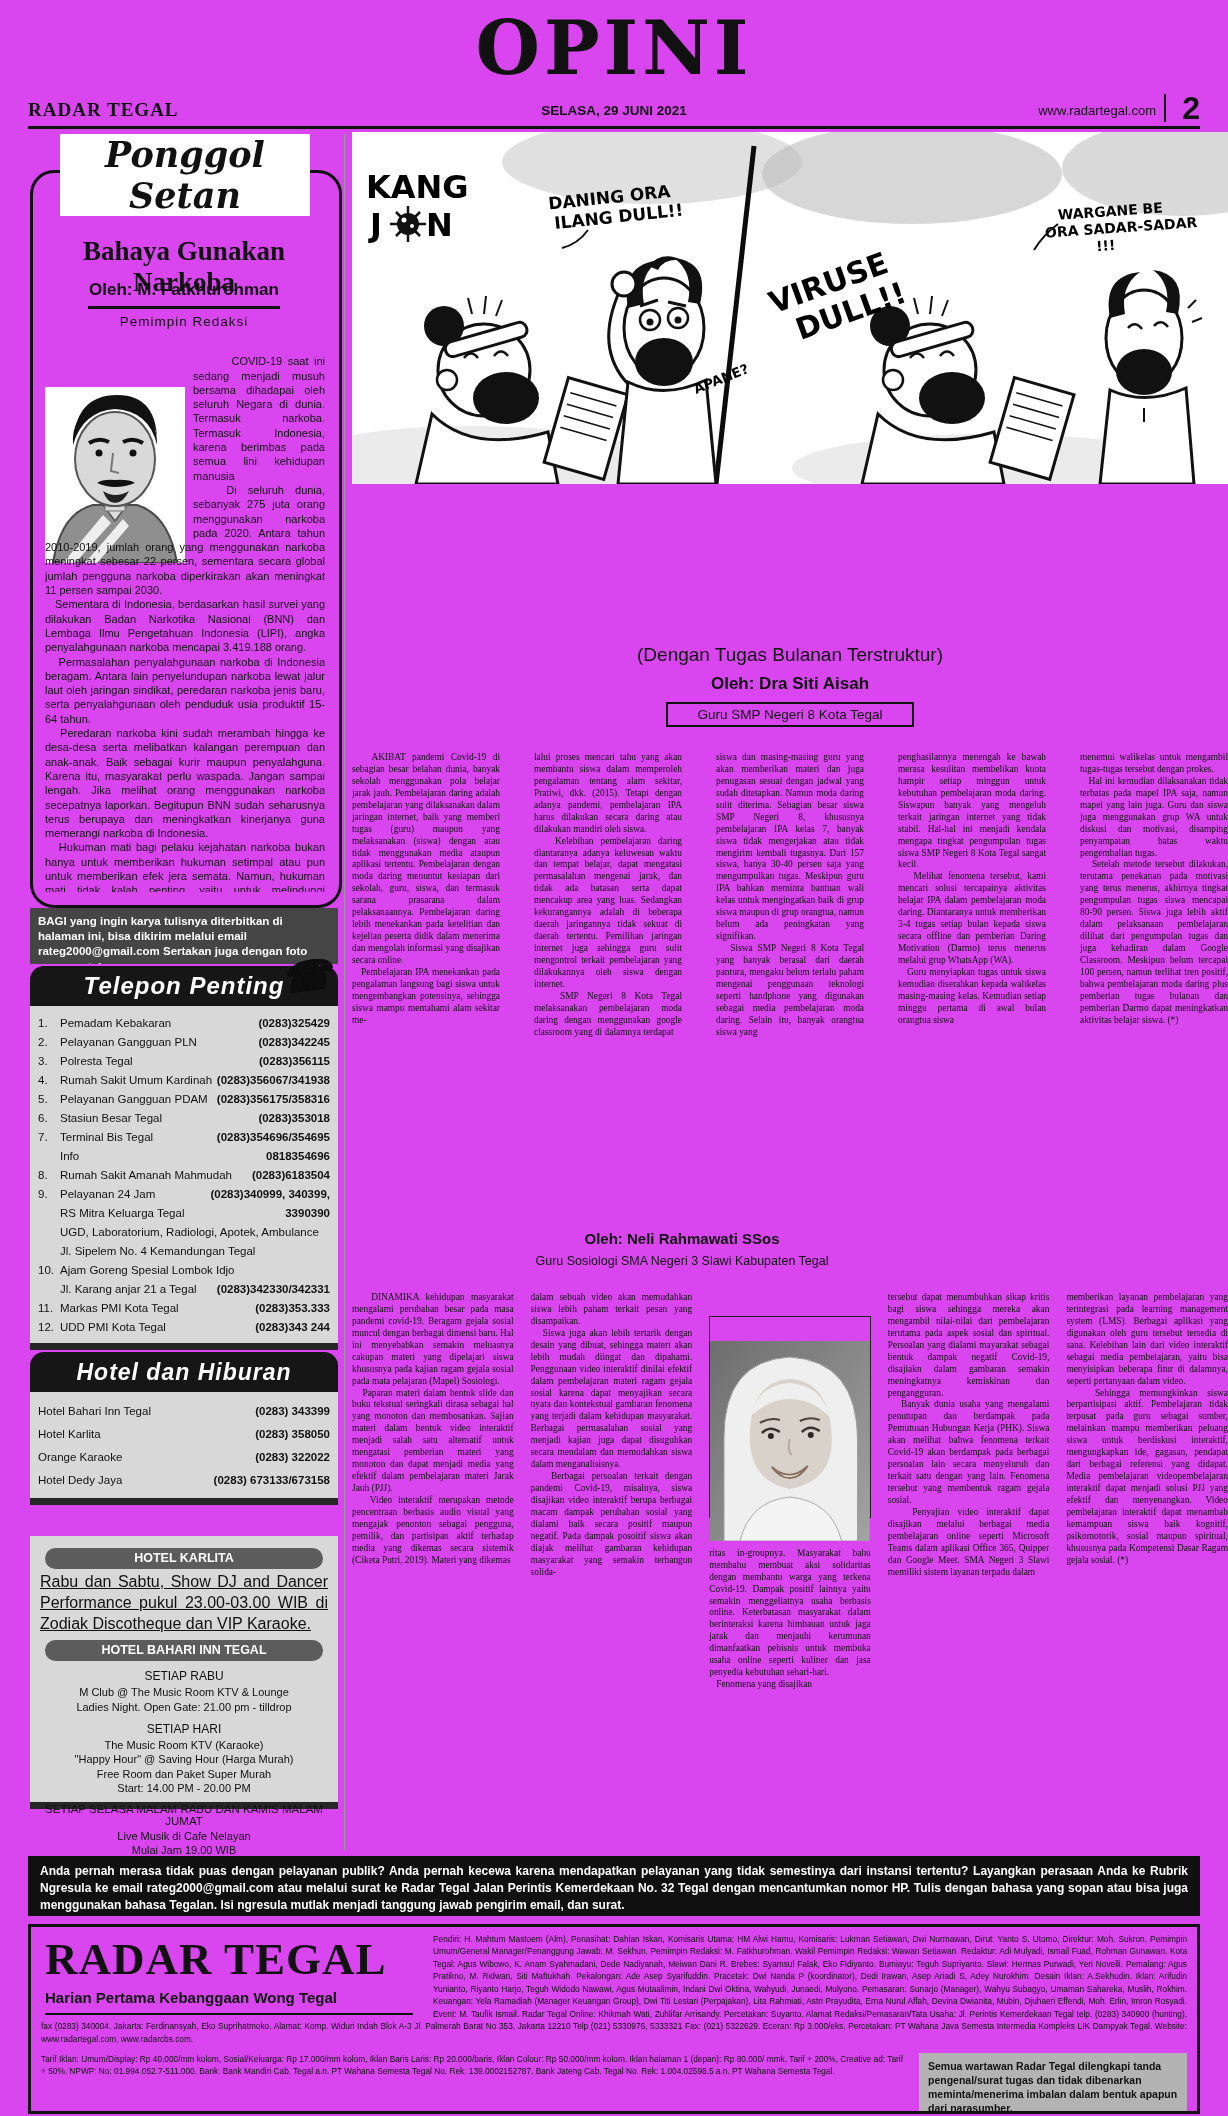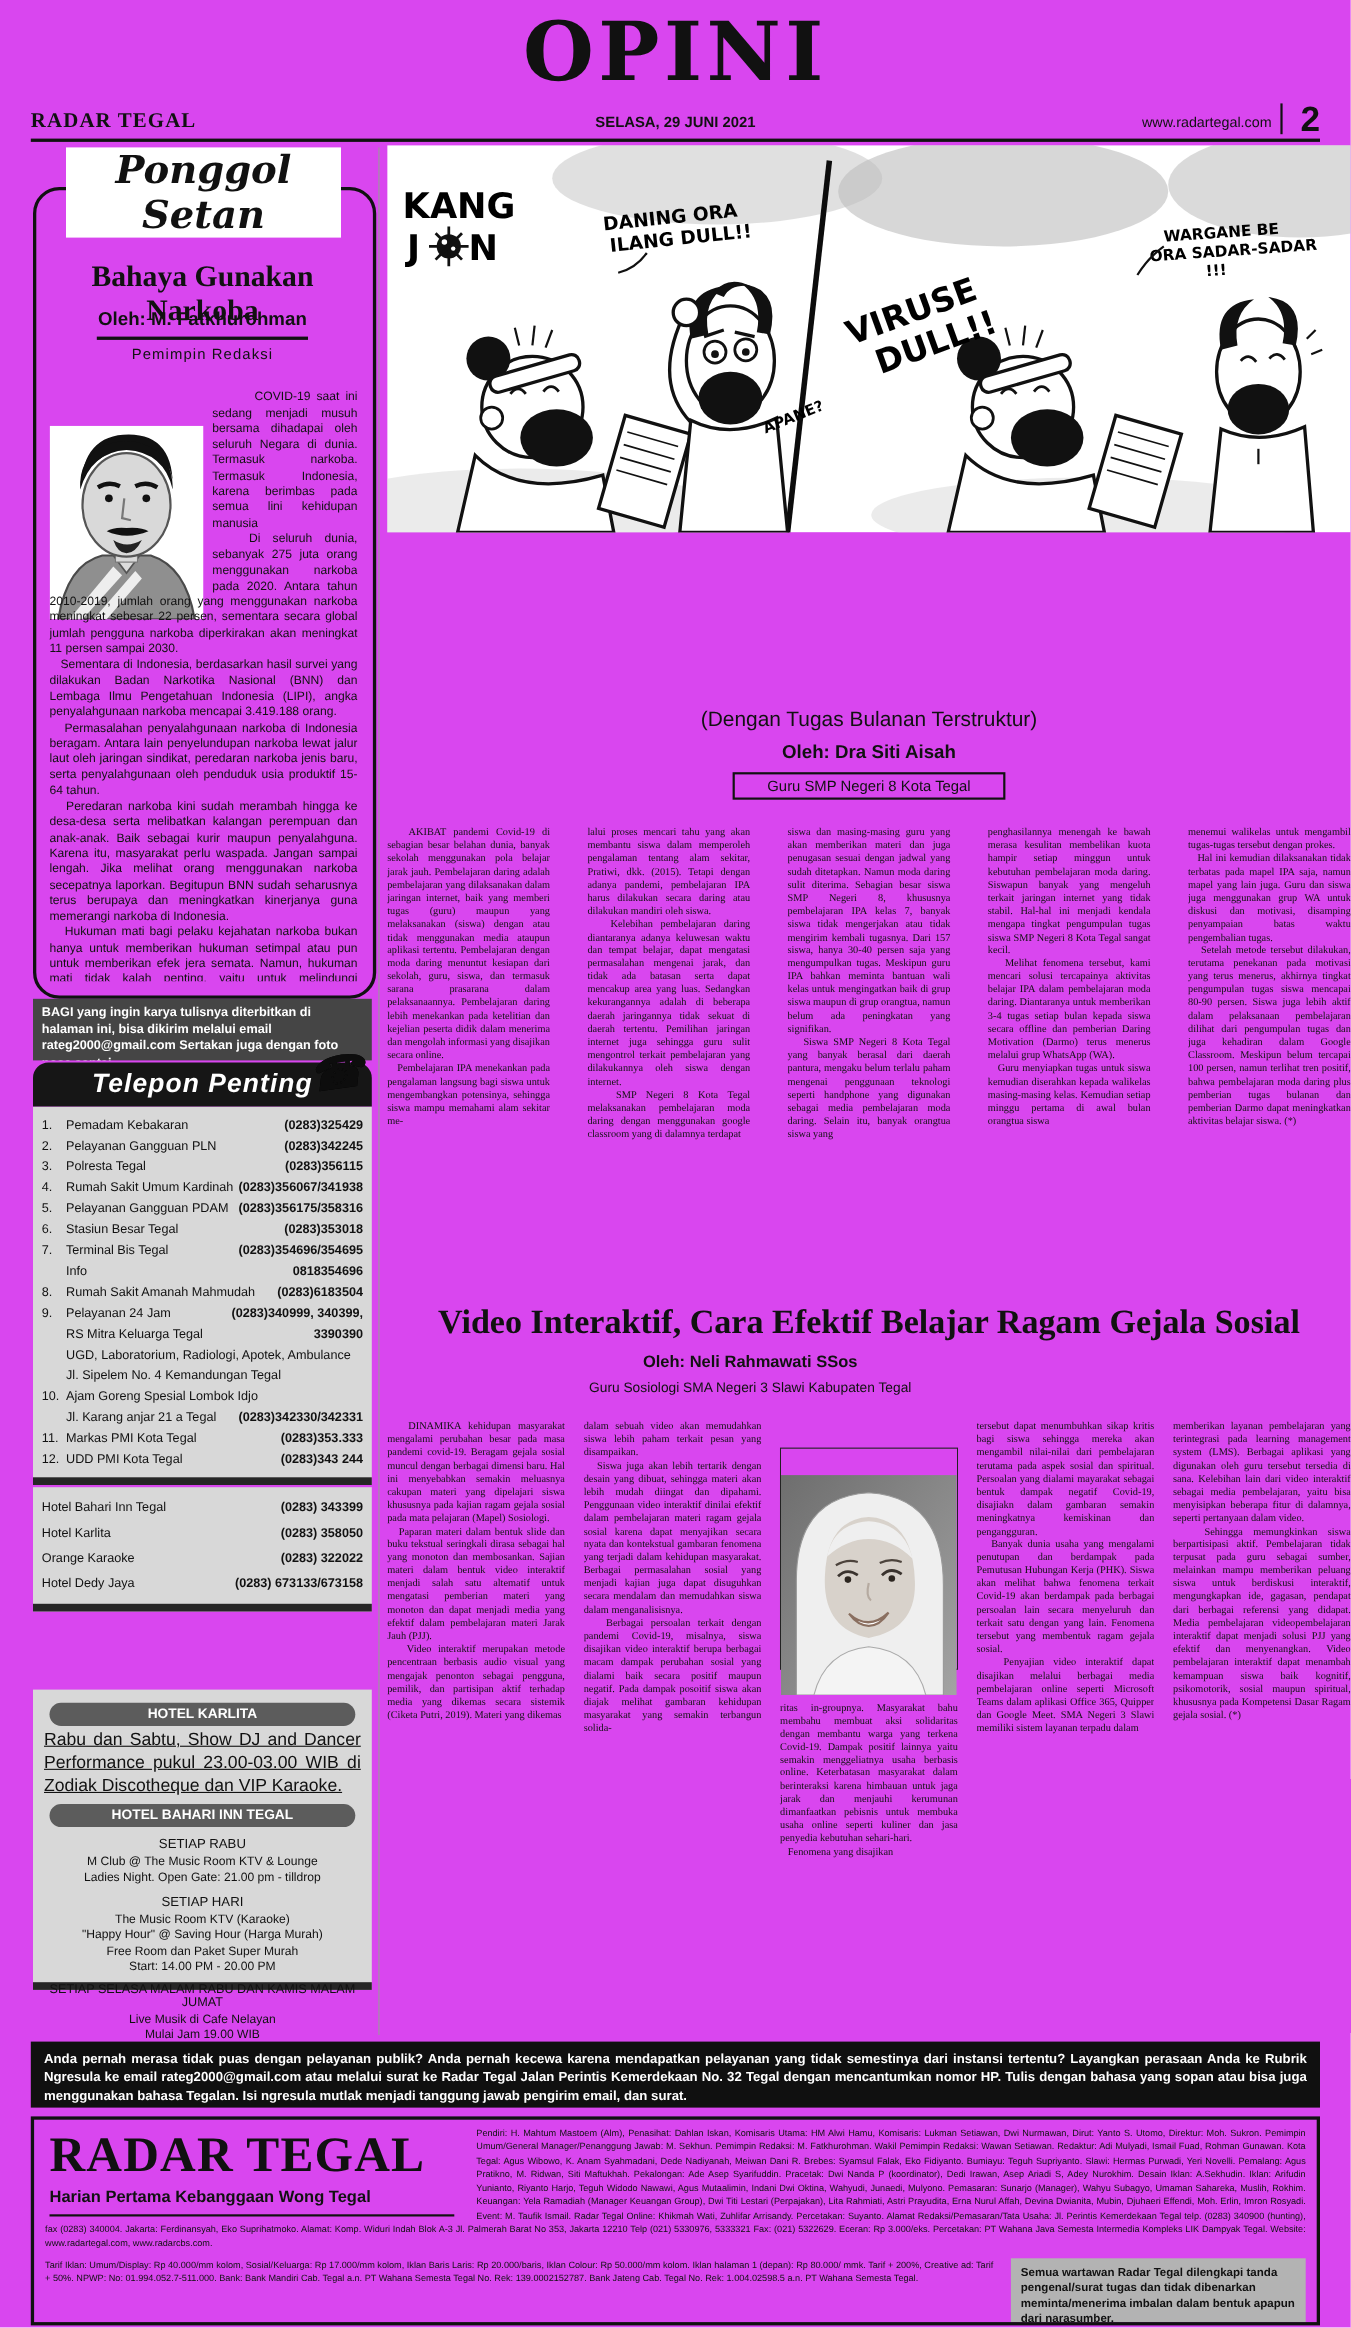--- a/index.html
+++ b/index.html
@@ -247,20 +247,23 @@
 
         <div class="tp-row">
           <span class="tp-num">12.</span>
           <span class="tp-name">UDD PMI Kota Tegal</span>
           <span class="tp-phone">(0283)343 244</span>
         </div>
       </div>
   </div>
 
   <div class="sec" style="top:1352px;">
+    <div class="sec-head" style="font-size:23px;">
+      <span>Hotel dan Hiburan</span>
+    </div>
     <div class="sec-body">
 
         <div class="ht-row">
           <span class="tp-name">Hotel Bahari Inn Tegal</span>
           <span class="tp-phone">(0283) 343399</span>
         </div>
 
         <div class="ht-row">
           <span class="tp-name">Hotel Karlita</span>
           <span class="tp-phone">(0283) 358050</span>
@@ -413,21 +416,20 @@
     <div class="col">siswa dan masing-masing guru yang akan memberikan materi dan juga penugasan sesuai dengan jadwal yang sudah ditetapkan. Namun moda daring sulit diterima. Sebagian besar siswa SMP Negeri 8, khususnya pembelajaran IPA kelas 7, banyak siswa tidak mengerjakan atau tidak mengirim kembali tugasnya. Dari 157 siswa, hanya 30-40 persen saja yang mengumpulkan tugas. Meskipun guru IPA bahkan meminta bantuan wali kelas untuk mengingatkan baik di grup siswa maupun di grup orangtua, namun belum ada peningkatan yang signifikan.
    Siswa SMP Negeri 8 Kota Tegal yang banyak berasal dari daerah pantura, mengaku belum terlalu paham mengenai penggunaan teknologi seperti handphone yang digunakan sebagai media pembelajaran moda daring. Selain itu, banyak orangtua siswa yang</div>
     <div class="col">penghasilannya menengah ke bawah merasa kesulitan membelikan kuota hampir setiap minggun untuk kebutuhan pembelajaran moda daring. Siswapun banyak yang mengeluh terkait jaringan internet yang tidak stabil. Hal-hal ini menjadi kendala mengapa tingkat pengumpulan tugas siswa SMP Negeri 8 Kota Tegal sangat kecil.
    Melihat fenomena tersebut, kami mencari solusi tercapainya aktivitas belajar IPA dalam pembelajaran moda daring. Diantaranya untuk memberikan 3-4 tugas setiap bulan kepada siswa secara offline dan pemberian Daring Motivation (Darmo) terus menerus melalui grup WhatsApp (WA).
    Guru menyiapkan tugas untuk siswa kemudian diserahkan kepada walikelas masing-masing kelas. Kemudian setiap minggu pertama di awal bulan orangtua siswa</div>
     <div class="col">menemui walikelas untuk mengambil tugas-tugas tersebut dengan prokes.
    Hal ini kemudian dilaksanakan tidak terbatas pada mapel IPA saja, namun mapel yang lain juga. Guru dan siswa juga menggunakan grup WA untuk diskusi dan motivasi, disamping penyampaian batas waktu pengembalian tugas.
    Setelah metode tersebut dilakukan, terutama penekanan pada motivasi yang terus menerus, akhirnya tingkat pengumpulan tugas siswa mencapai 80-90 persen. Siswa juga lebih aktif dalam pelaksanaan pembelajaran dilihat dari pengumpulan tugas dan juga kehadiran dalam Google Classroom. Meskipun belum tercapai 100 persen, namun terlihat tren positif, bahwa pembelajaran moda daring plus pemberian tugas bulanan dan pemberian Darmo dapat meningkatkan aktivitas belajar siswa. (*)</div>
   </div>
 
-  <div class="a2-title">Video Interaktif, Cara Efektif Belajar Ragam Gejala Sosial</div>
   <div class="a2-byline">Oleh: Neli Rahmawati SSos</div>
   <div class="a2-role">Guru Sosiologi SMA Negeri 3 Slawi Kabupaten Tegal</div>
   <div class="cols2">
     <div class="col">   DINAMIKA kehidupan masyarakat mengalami perubahan besar pada masa pandemi covid-19. Beragam gejala sosial muncul dengan berbagai dimensi baru. Hal ini menyebabkan semakin meluasnya cakupan materi yang dipelajari siswa khususnya pada kajian ragam gejala sosial pada mata pelajaran (Mapel) Sosiologi.
    Paparan materi dalam bentuk slide dan buku tekstual seringkali dirasa sebagai hal yang monoton dan membosankan. Sajian materi dalam bentuk video interaktif menjadi salah satu altematif untuk mengatasi pemberian materi yang monoton dan dapat menjadi media yang efektif dalam pembelajaran materi Jarak Jauh (PJJ).
    Video interaktif merupakan metode pencentraan berbasis audio visual yang mengajak penonton sebagai pengguna, pemilik, dan partisipan aktif terhadap media yang dikemas secara sistemik (Ciketa Putri, 2019). Materi yang dikemas</div>
     <div class="col">dalam sebuah video akan memudahkan siswa lebih paham terkait pesan yang disampaikan.
    Siswa juga akan lebih tertarik dengan desain yang dibuat, sehingga materi akan lebih mudah diingat dan dipahami. Penggunaan video interaktif dinilai efektif dalam pembelajaran materi ragam gejala sosial karena dapat menyajikan secara nyata dan kontekstual gambaran fenomena yang terjadi dalam kehidupan masyarakat. Berbagai permasalahan sosial yang menjadi kajian juga dapat disuguhkan secara mendalam dan memudahkan siswa dalam menganalisisnya.
    Berbagai persoalan terkait dengan pandemi Covid-19, misalnya, siswa disajikan video interaktif berupa berbagai macam dampak perubahan sosial yang dialami baik secara positif maupun negatif. Pada dampak posoitif siswa akan diajak melihat gambaran kehidupan masyarakat yang semakin terbangun solida-</div>
     <div class="col">

